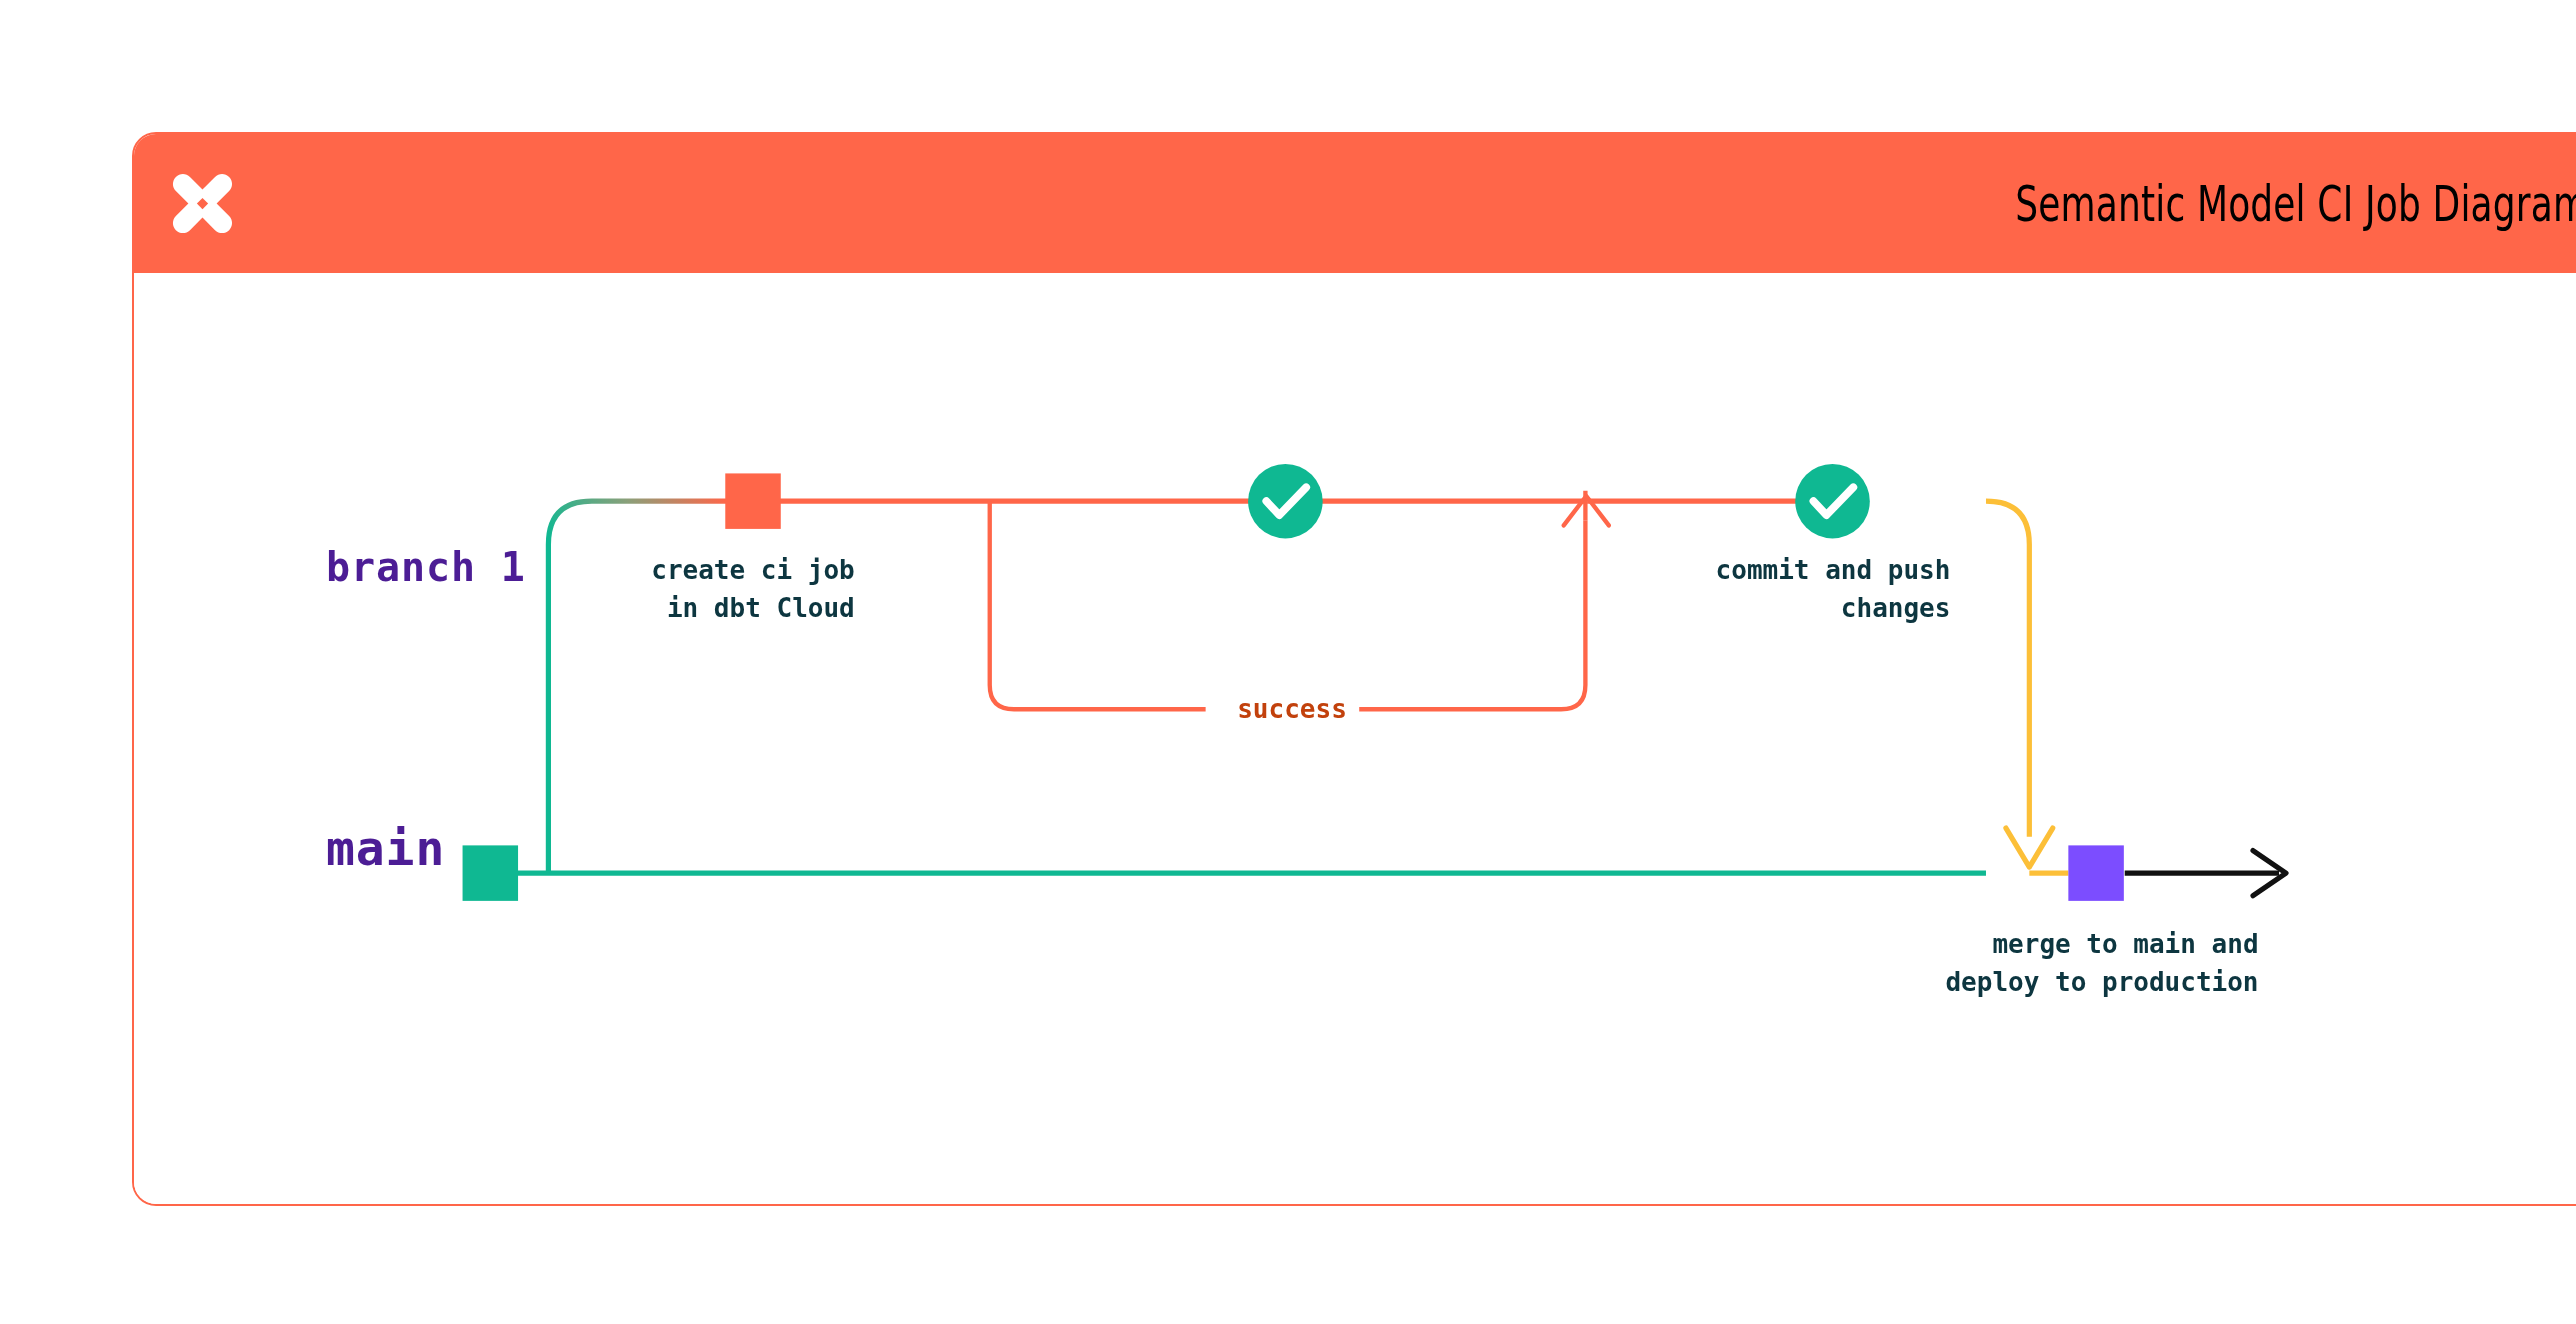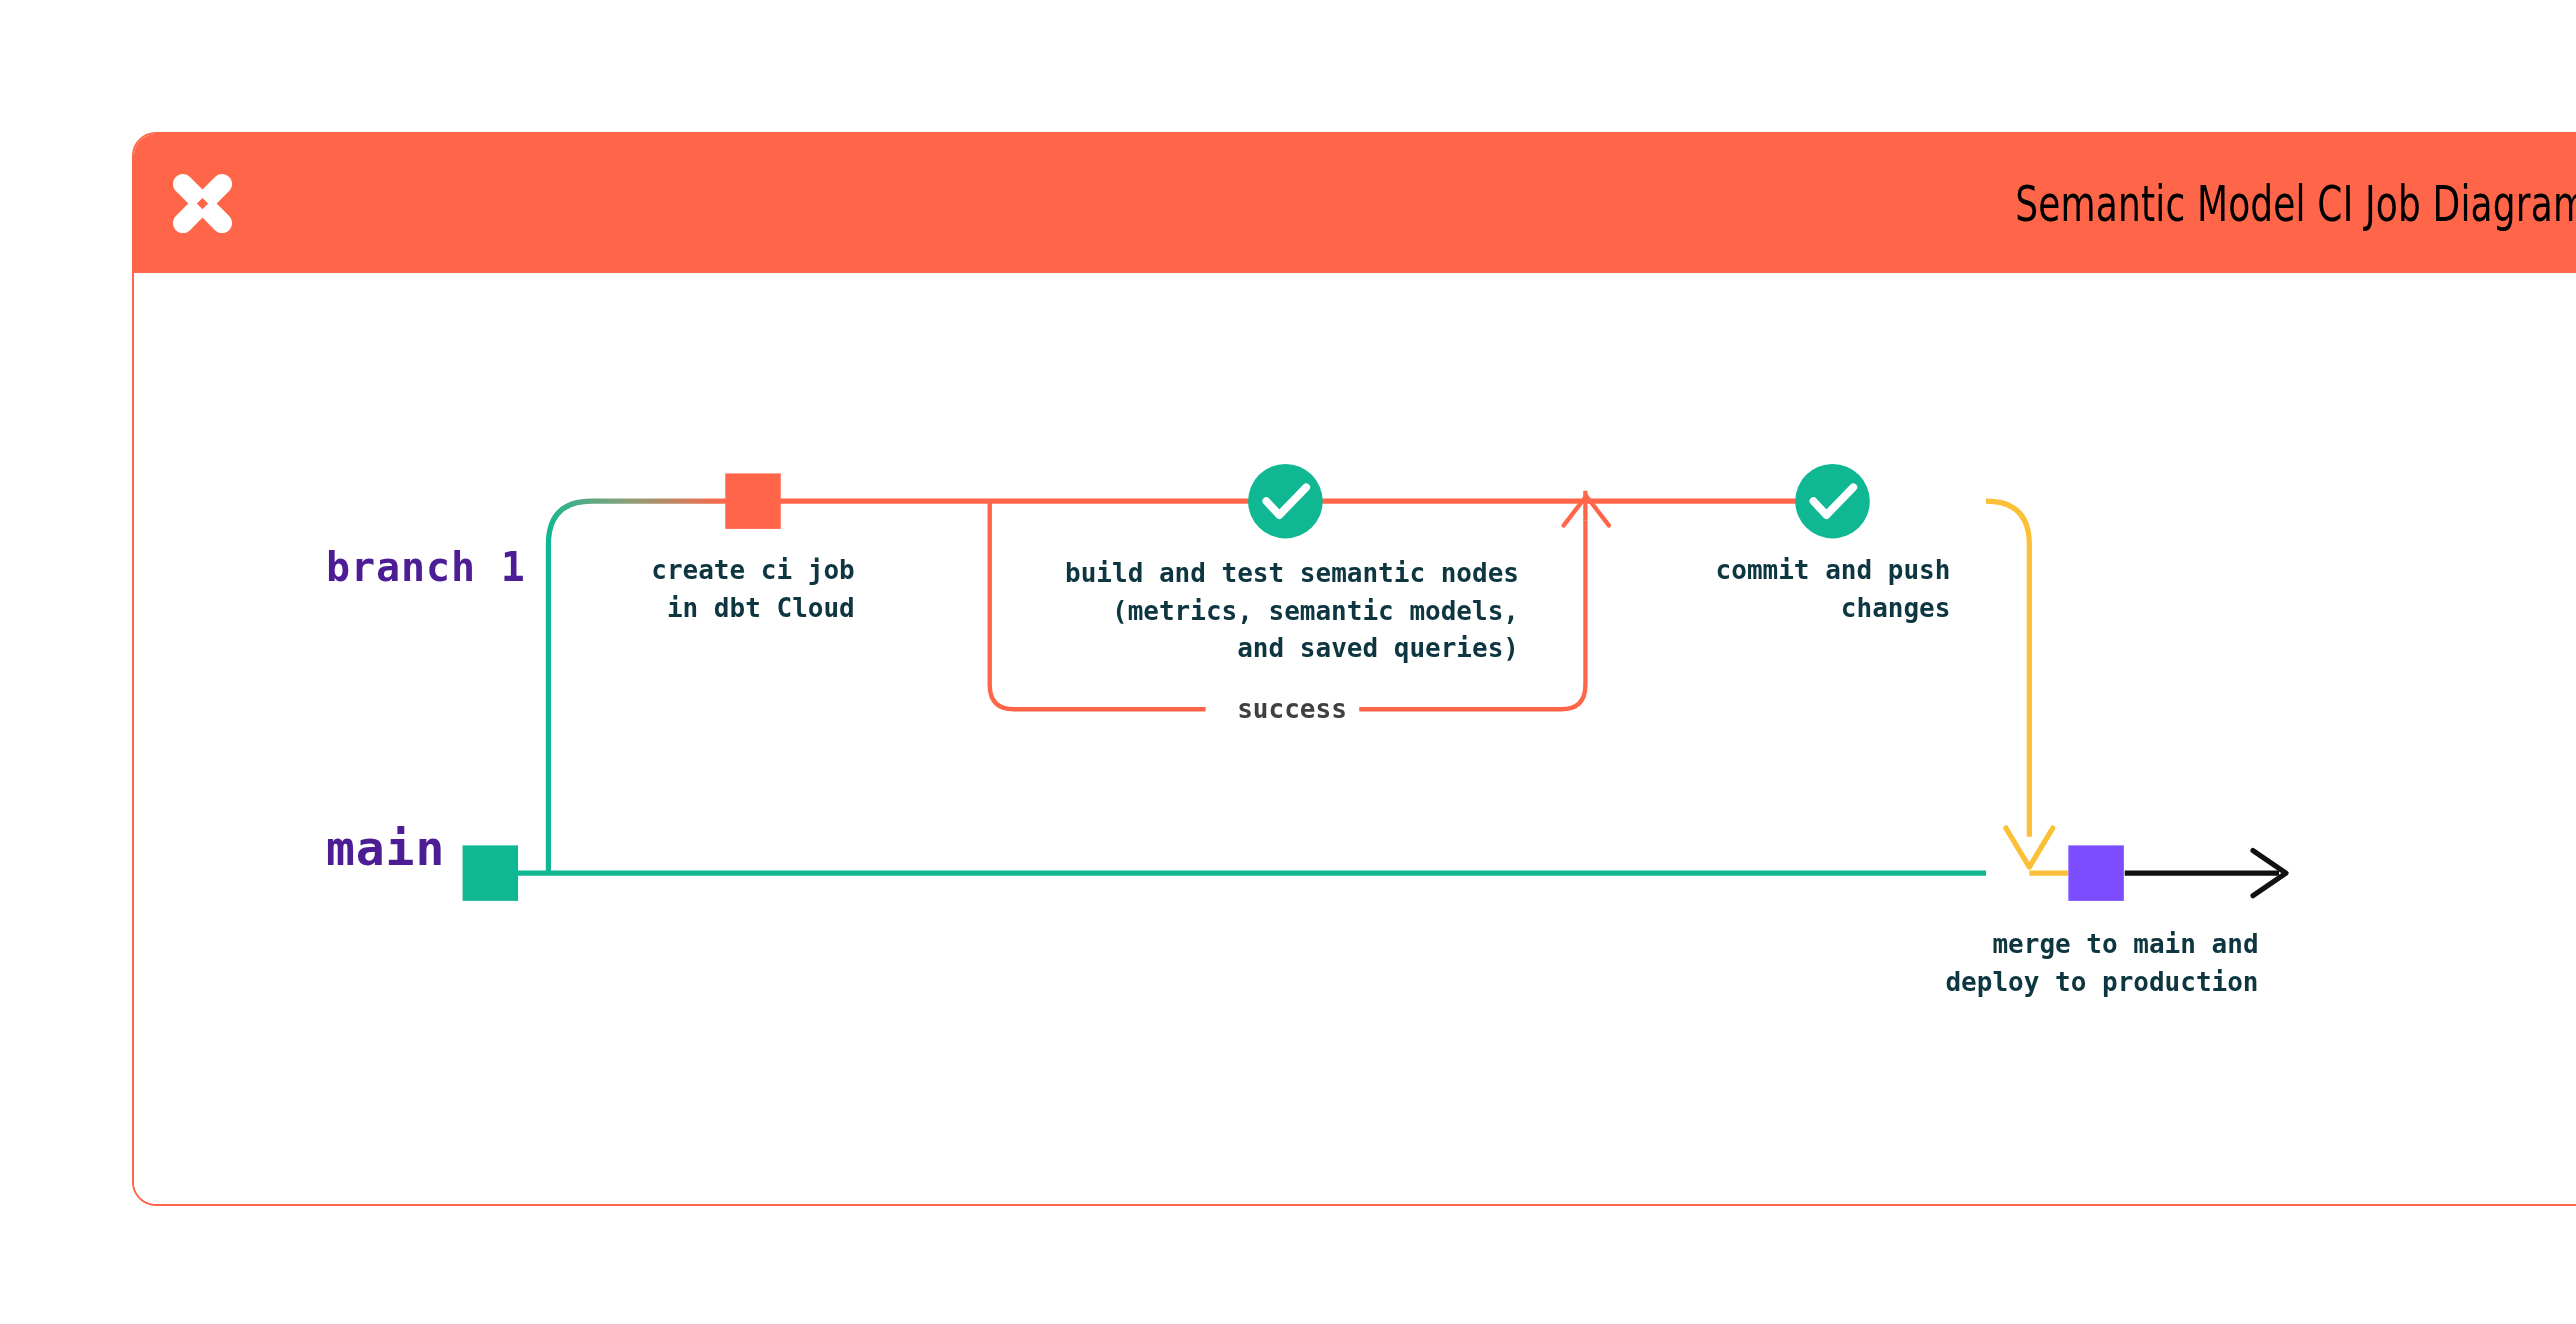--- a/index.html
+++ b/index.html
@@ -115,21 +115,21 @@
     font-family: "DejaVu Sans Mono", "Liberation Mono", monospace;
     font-weight: bold;
     font-size: 26px;
     line-height: 1.45;
     text-align: right;
     white-space: pre;
     transform: translateX(-50%);
   }
   .lbl-success {
     position: absolute;
-    color: #404040;
+    color: #c2410c;
     font-family: "DejaVu Sans Mono", "Liberation Mono", monospace;
     font-weight: bold;
     font-size: 26px;
     white-space: pre;
     transform: translateX(-50%);
     background: #ffffff;
     padding: 0 12px;
   }
 </style>
 </head>
@@ -222,23 +222,20 @@
     <rect x="2385" y="975" width="64" height="64" fill="#7c4dff"></rect>
   </svg>
 
   <div class="lbl lbl-branch">branch 1</div>
 
   <div class="lbl lbl-main">main</div>
 
   <div class="node-lbl" style="left:753px; top:552px;">create ci job
 in dbt Cloud</div>
 
-  <div class="node-lbl" style="left:1292px; top:555px;">build and test semantic nodes
-(metrics, semantic models,
-and saved queries)</div>
 
   <div class="node-lbl" style="left:1833px; top:552px;">commit and push
 changes</div>
 
   <div class="node-lbl" style="left:2102px; top:926px;">merge to main and
 deploy to production</div>
 
   <div class="lbl-success" style="left:1292px; top:694px;">success</div>
 
 </div>

